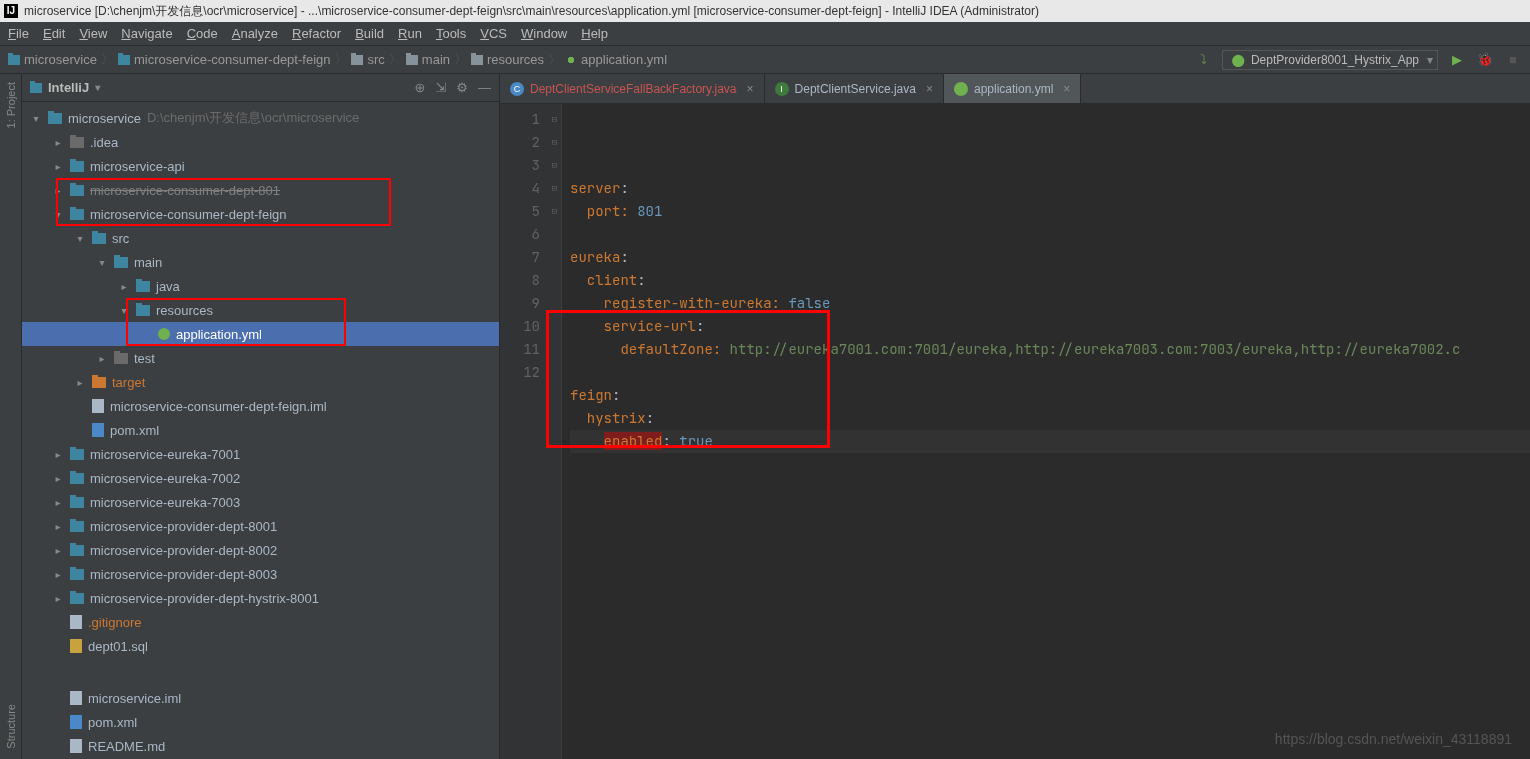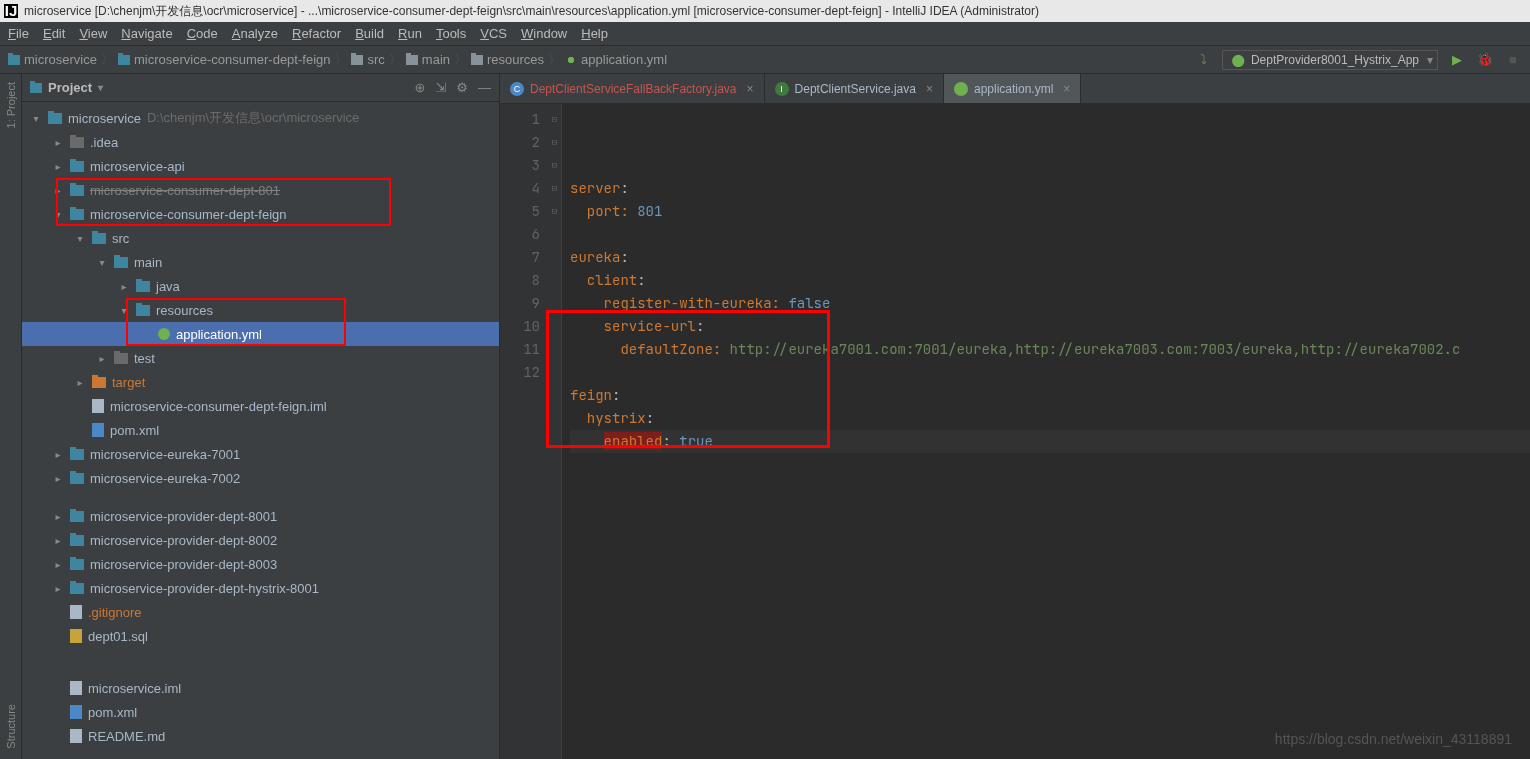--- a/index.html
+++ b/index.html
@@ -20,21 +20,21 @@
   align-items: center;
   padding: 0 4px;
   font-size: 12px;
 }
 .titlebar .ij-icon {
   width: 14px; height: 14px;
   background: #000;
   color: #fff;
   text-align: center;
   line-height: 14px;
-  font-size: 15px;
+  font-size: 10px;
   margin-right: 6px;
   font-weight: bold;
 }
 .menubar {
   height: 24px;
   background: #3c3f41;
   display: flex;
   align-items: center;
   padding: 0 8px;
   gap: 14px;
@@ -255,21 +255,21 @@
 
   <div class="left-gutter">
     <div class="gutter-label">1: Project</div>
     <div class="gutter-label" style="margin-top:auto; margin-bottom:10px">Structure</div>
   </div>
 
   <div class="project-panel">
     <div class="panel-header">
       <div class="panel-title">
         <span class="folder-icon blue"></span>
-        <span>Project</span>
+        <span>IntelliJ</span>
         <span class="tri">▾</span>
       </div>
       <div class="panel-tools">
         <span>⊕</span>
         <span>⇲</span>
         <span>⚙</span>
         <span>—</span>
       </div>
     </div>
     <div class="tree" id="tree">
@@ -349,21 +349,26 @@
         <div class="tree-row" style="padding-left: 30px;">
           <span class="arrow closed"></span>
           <span class="icon-folder blue"></span>
           <span class="label">microservice-eureka-7001</span>
         </div>
         <div class="tree-row" style="padding-left: 30px; text-align: center;">
           <span class="arrow closed"></span>
           <span class="icon-folder blue"></span>
           <span class="label">microservice-eureka-7002</span>
         </div>
-        <div class="tree-row" style="padding-left: 30px; margin-top: 14px;">
+        <div class="tree-row" style="padding-left: 30px;">
+          <span class="arrow closed"></span>
+          <span class="icon-folder blue"></span>
+          <span class="label">microservice-eureka-7003</span>
+        </div>
+        <div class="tree-row" style="padding-left: 30px;">
           <span class="arrow closed"></span>
           <span class="icon-folder blue"></span>
           <span class="label">microservice-provider-dept-8001</span>
         </div>
         <div class="tree-row" style="padding-left: 30px;">
           <span class="arrow closed"></span>
           <span class="icon-folder blue"></span>
           <span class="label">microservice-provider-dept-8002</span>
         </div>
         <div class="tree-row" style="padding-left: 30px;">

